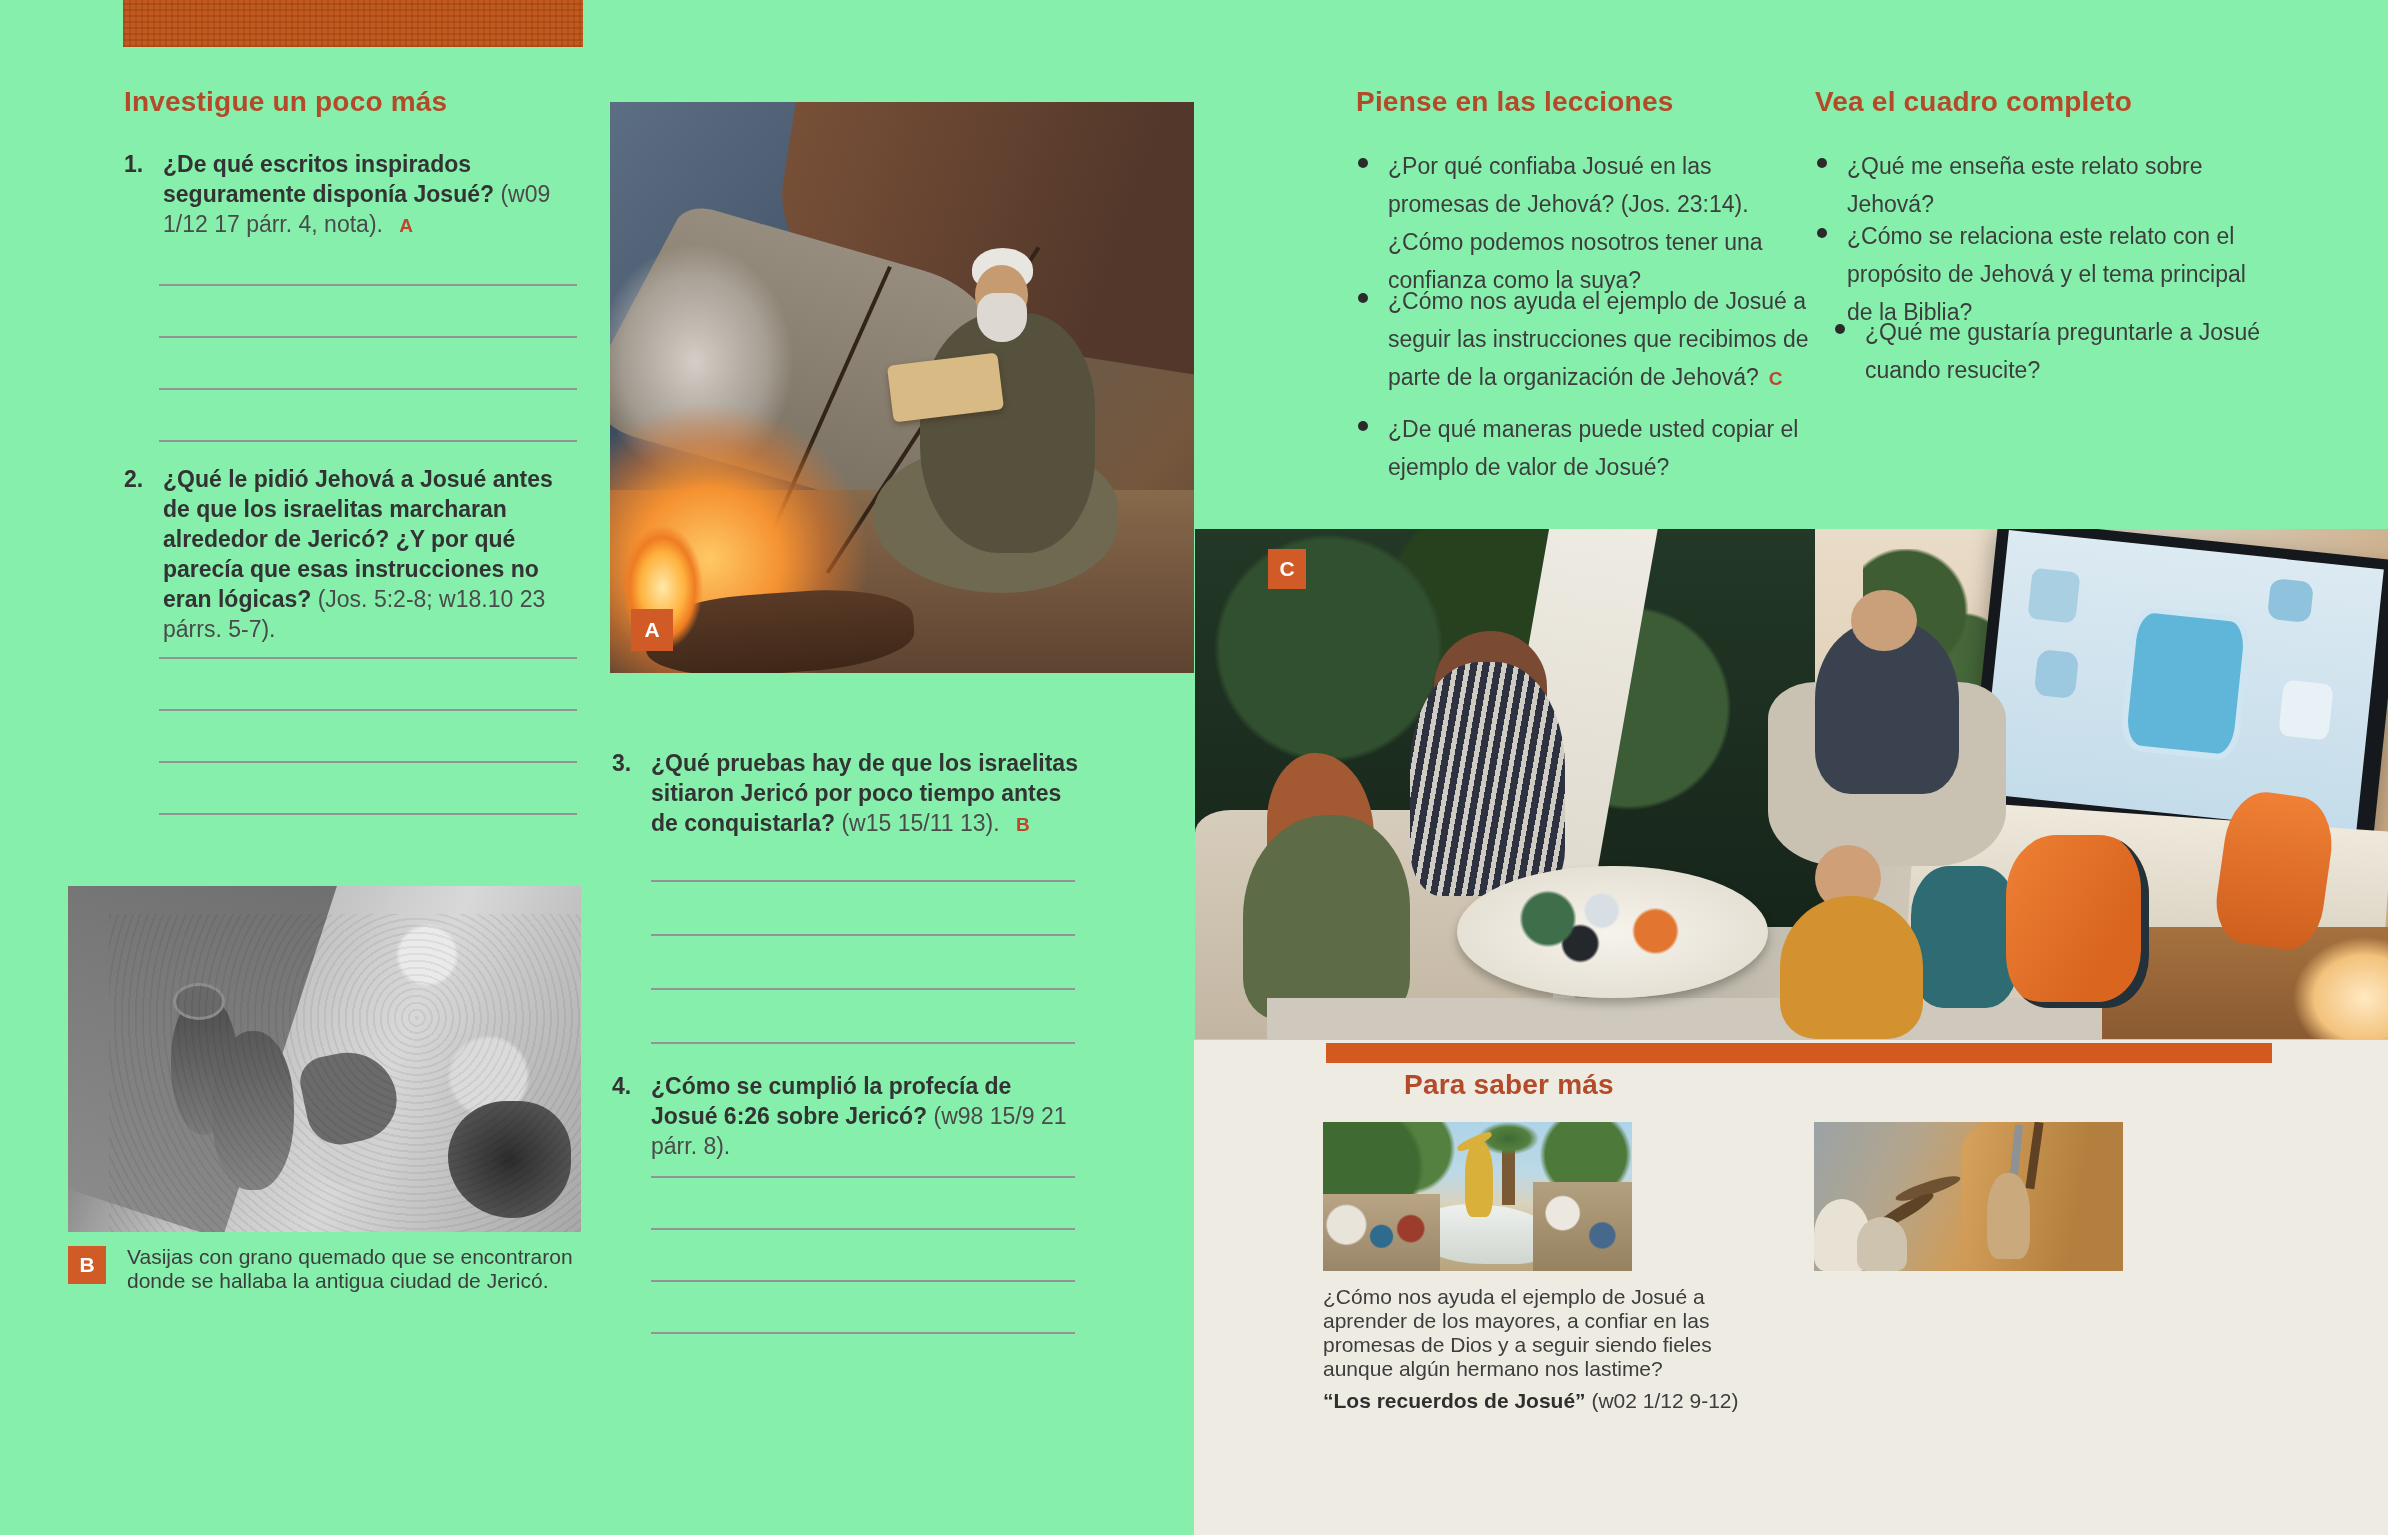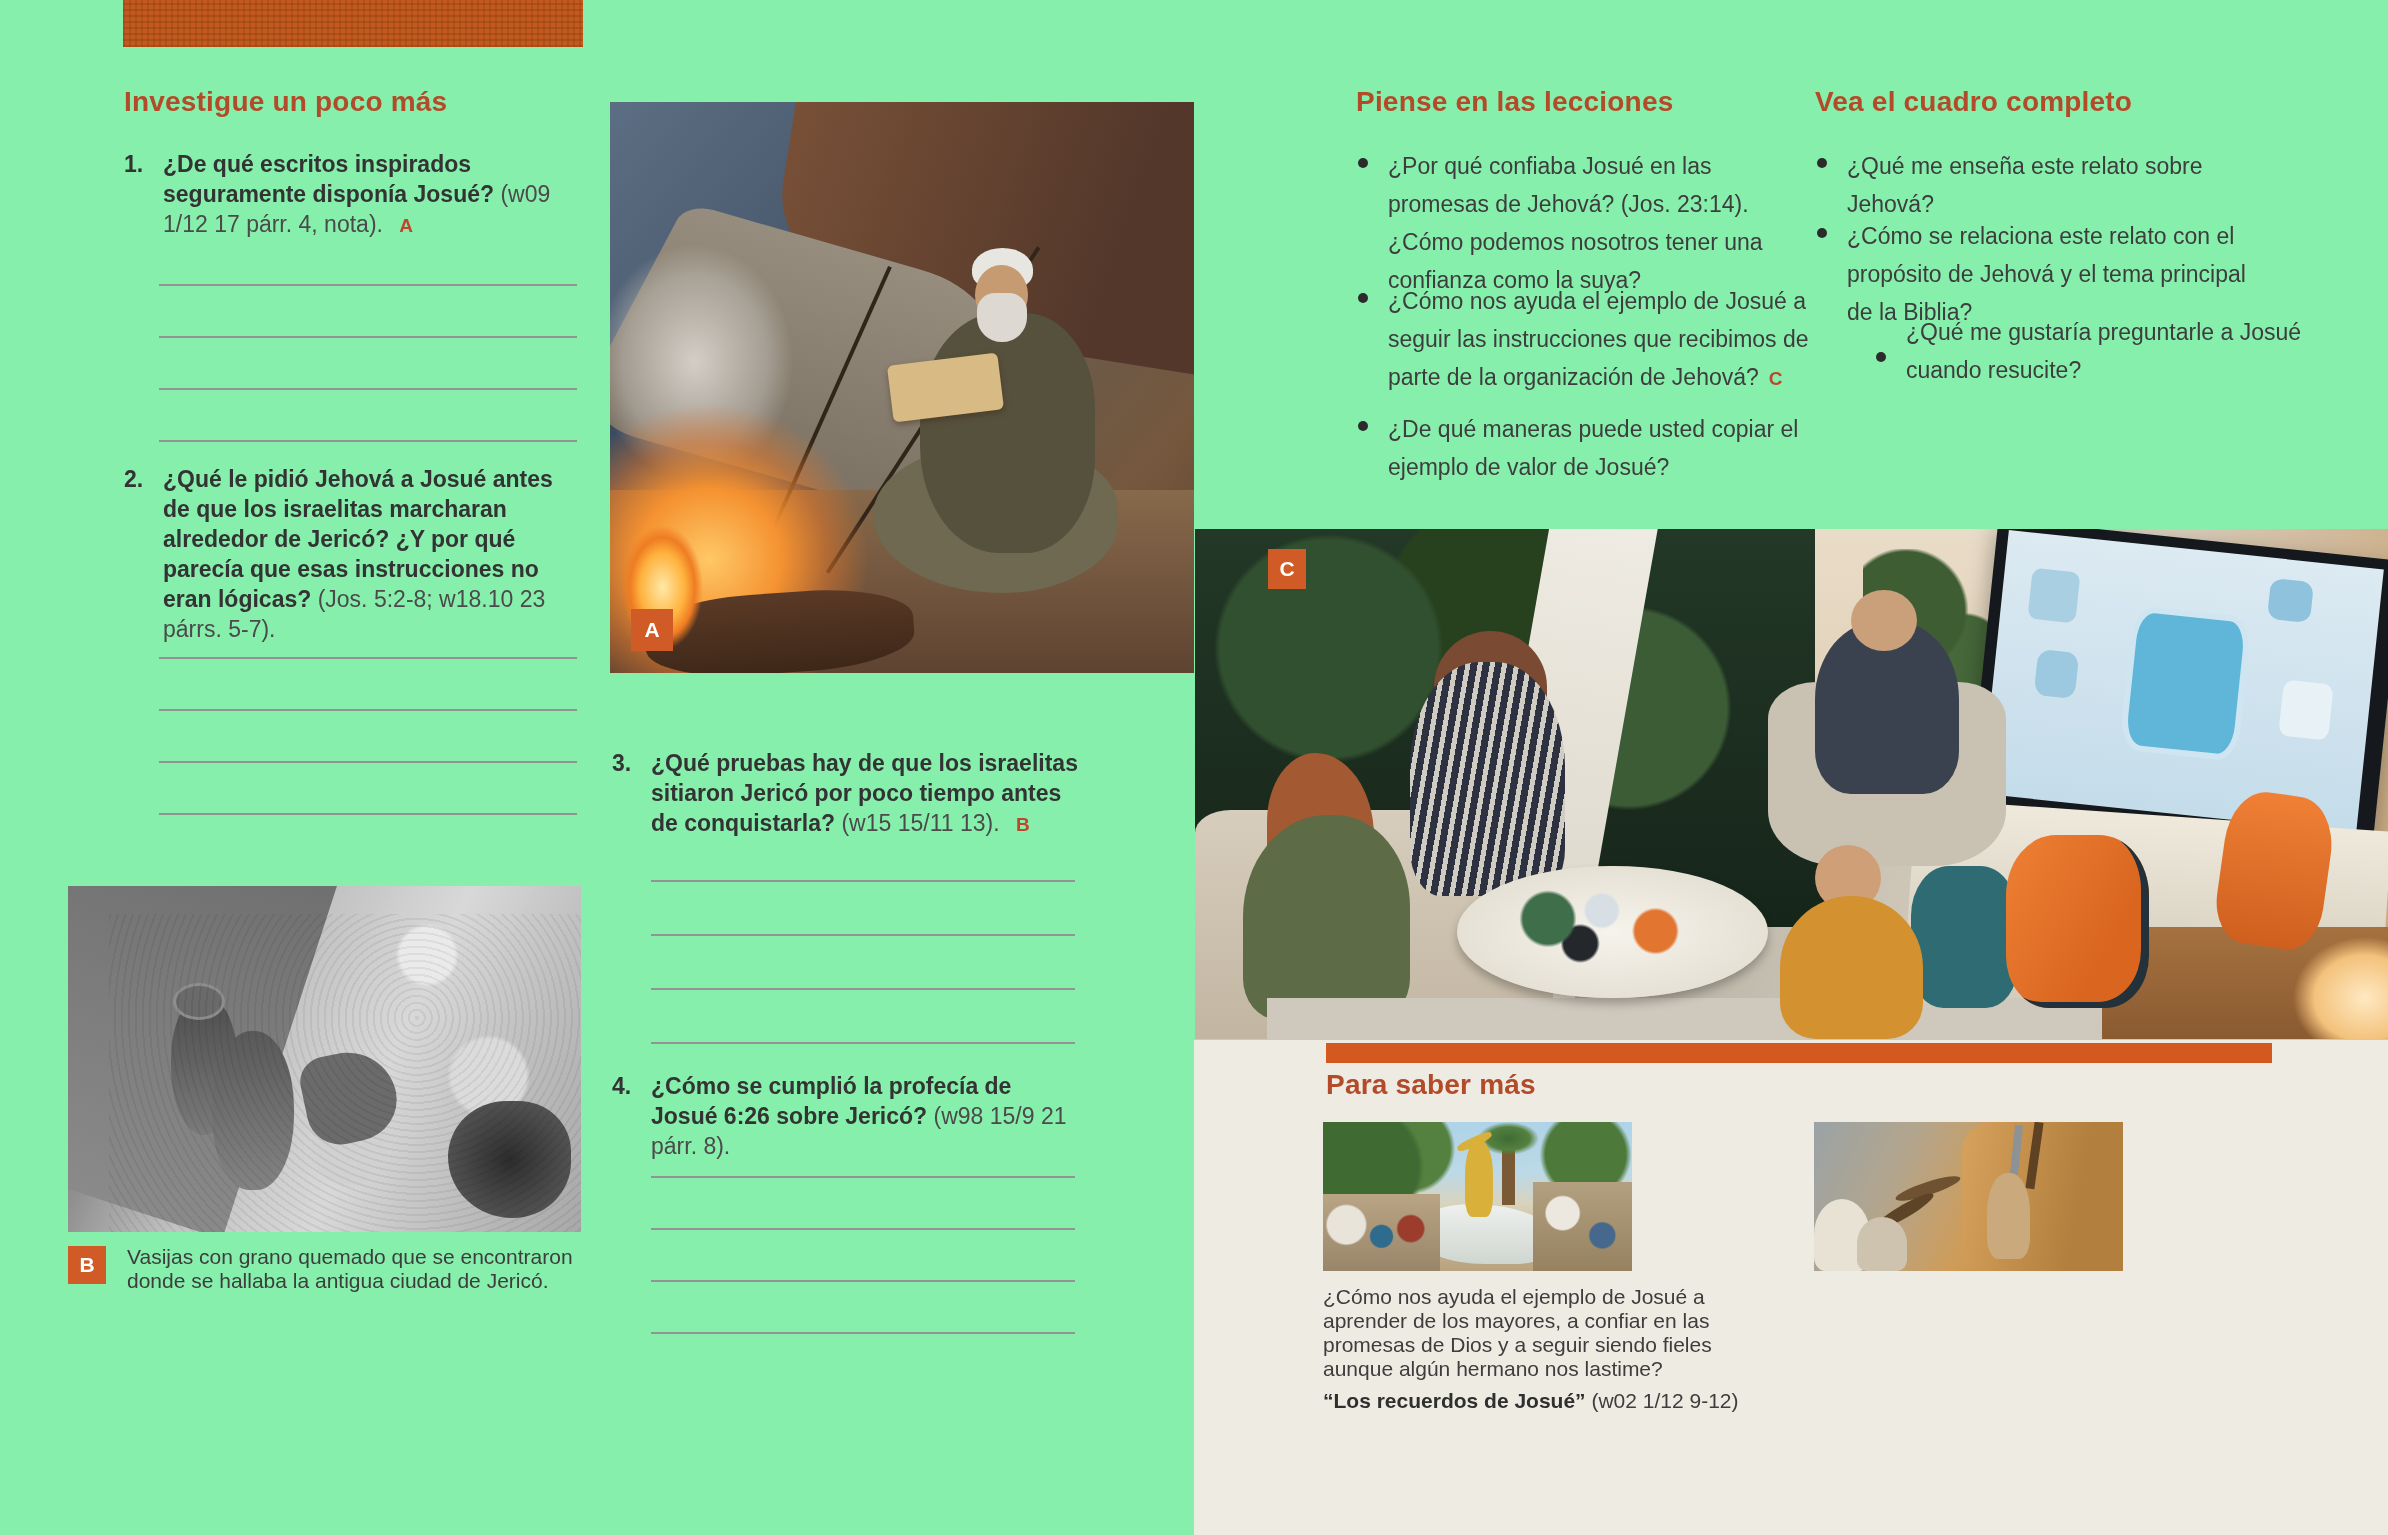--- a/index.html
+++ b/index.html
@@ -282,21 +282,21 @@
   <div class="abs h-accent" style="left:1815px;top:86px;">Vea el cuadro completo</div>
 
   <div class="abs bullet" style="left:1815px;top:217px;width:438px;">
     <span class="dot"></span>
     <span class="btxt">¿Cómo se relaciona este relato con el propósito de Jehová y el tema principal de la Biblia?</span>
   </div>
   <div class="abs bullet" style="left:1815px;top:147px;width:438px;">
     <span class="dot"></span>
     <span class="btxt">¿Qué me enseña este relato sobre Jehová?</span>
   </div>
-  <div class="abs bullet" style="left:1874px;top:313px;width:438px;align-items:center;">
+  <div class="abs bullet" style="left:1833px;top:313px;width:438px;">
     <span class="dot"></span>
     <span class="btxt">¿Qué me gustaría preguntarle a Josué cuando resucite?</span>
   </div>
 
   <div class="abs ph famC" style="left:1195px;top:529px;width:1193px;height:510px;">
     <div class="window"></div>
     <div class="frame"></div>
     <div class="wall"></div>
     <div class="plant"></div>
     <div class="tv"></div>
@@ -327,21 +327,21 @@
     <div class="boy"></div>
   </div>
   <div class="abs labelbox" style="left:1268px;top:549px;width:38px;height:40px;">
     <span>C</span>
   </div>
 
   <div class="abs beige" style="left:1194px;top:1040px;width:1194px;height:496px;"></div>
 
   <div class="abs orangebar" style="left:1326px;top:1043px;width:946px;height:20px;"></div>
 
-  <div class="abs h-accent" style="left:1326px;top:1069px;">Para saber más</div>
+  <div class="abs h-accent" style="left:1404px;top:1069px;">Para saber más</div>
 
   <div class="abs ph thumb1" style="left:1323px;top:1122px;width:309px;height:149px;">
     <div class="palm"></div>
     <div class="palmtop"></div>
     <div class="stream"></div>
     <div class="crowdl"></div>
     <div class="crowdr"></div>
     <div class="josharm"></div>
     <div class="josh"></div>
   </div>

